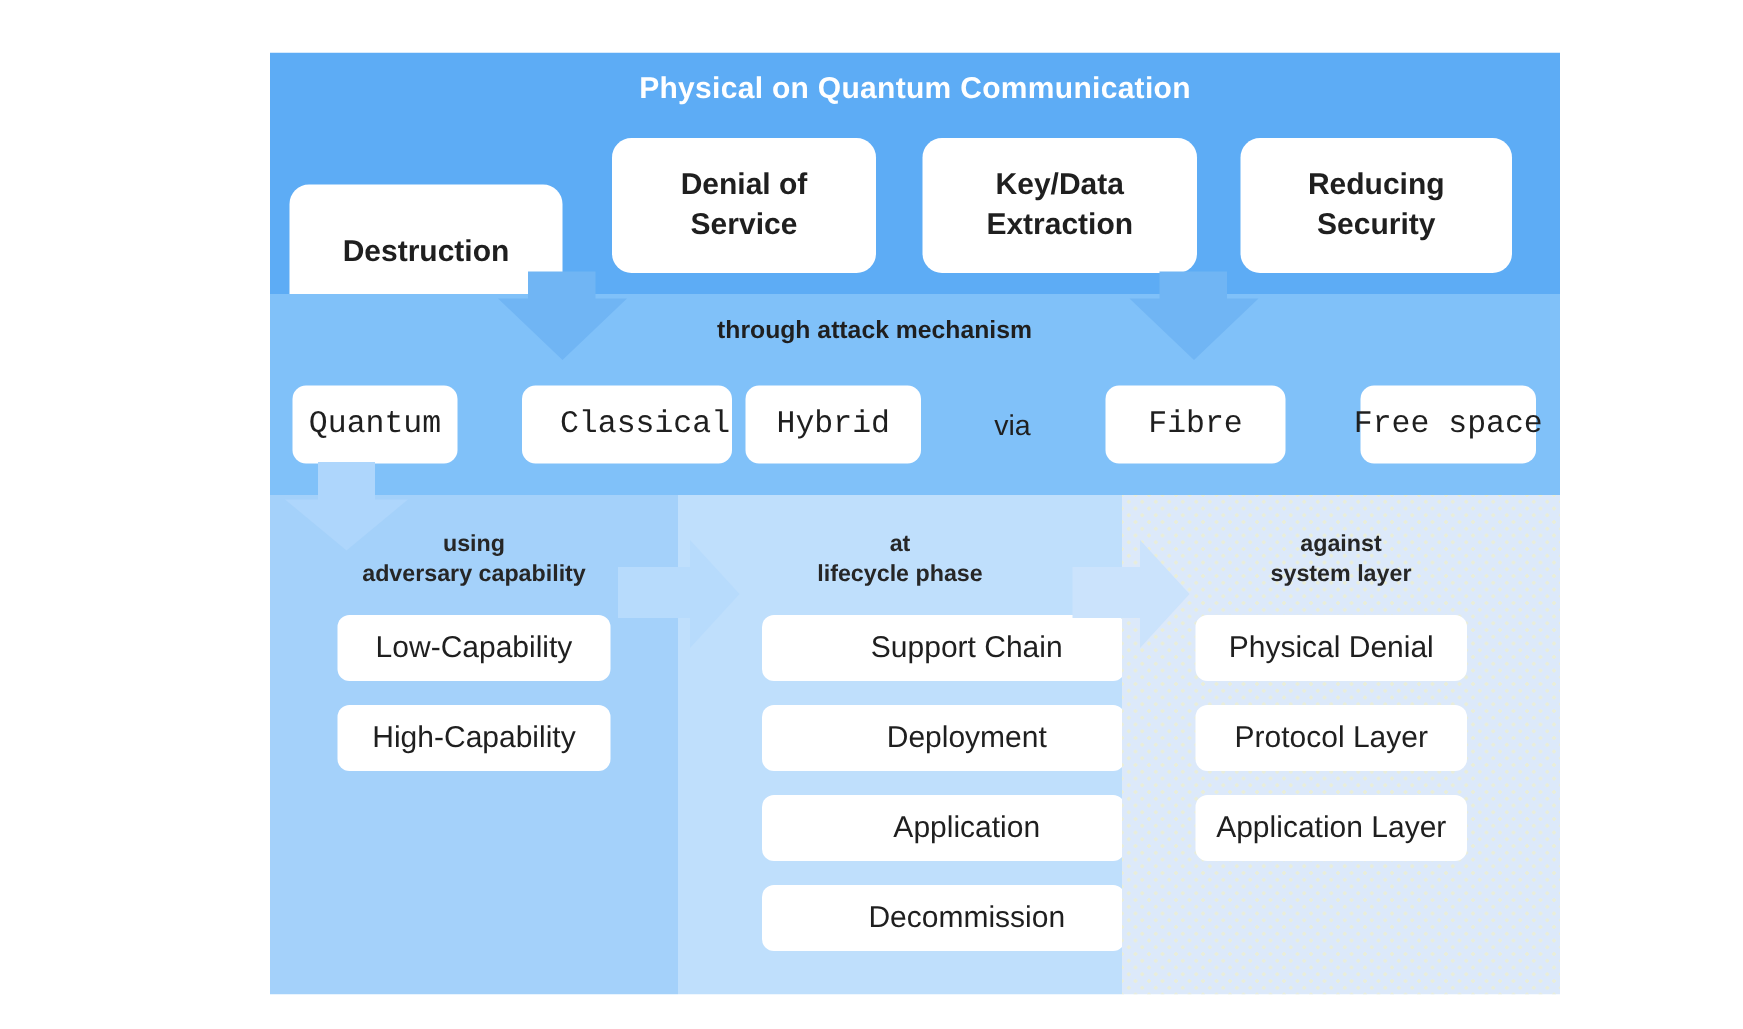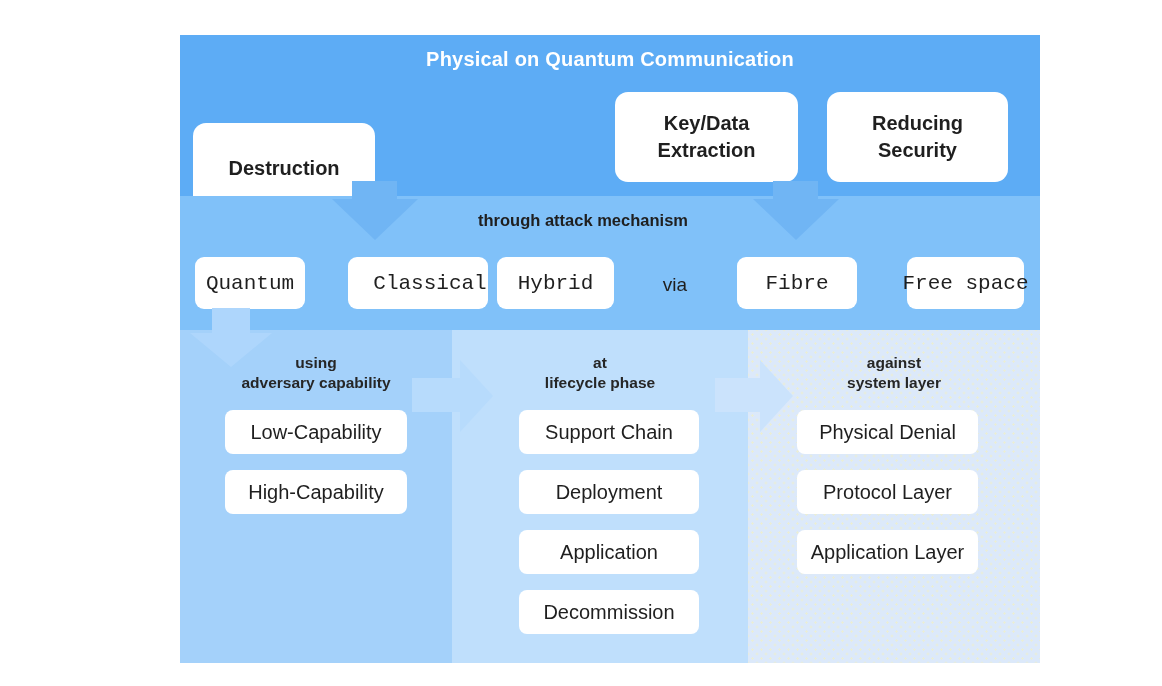--- a/index.html
+++ b/index.html
@@ -58,21 +58,21 @@
   .col-title{
     position:absolute;left:0;top:23px;width:100%;text-align:center;white-space:pre-line;
     font-size:15.5px;font-weight:bold;color:#262626;line-height:20px;
   }
   .item-box{
     position:absolute;height:44px;background:var(--box-fill);border-radius:8px;
     display:flex;align-items:center;justify-content:center;
     font-size:20px;color:var(--label-text);white-space:nowrap;
   }
   .col-1 .item-box{left:45px;width:182px;}
-  .col-2 .item-box{left:67px;width:180px;}
+  .col-2 .item-box{left:56px;width:211px;padding-left:31px;}
   .col-3 .item-box{left:49px;width:181px;}
   .row-1{top:80px;} .row-2{top:140px;} .row-3{top:200px;} .row-4{top:260px;}
   
   .shaft{position:absolute;}
   .head-down{position:absolute;width:0;height:0;border-style:solid;border-color:transparent;}
   .a1-shaft{left:172px;top:146px;width:45px;height:20px;background:var(--arrow-top);}
   .a1-head{left:152px;top:164px;border-left:43px solid transparent;border-right:43px solid transparent;border-top:41px solid var(--arrow-top);}
   .a2-shaft{left:593px;top:146px;width:45px;height:20px;background:var(--arrow-top);}
   .a2-head{left:573px;top:164px;border-left:43px solid transparent;border-right:43px solid transparent;border-top:41px solid var(--arrow-top);}
   .a3-shaft{left:32px;top:273px;width:38px;height:27px;background:var(--arrow-into-column-1);}
@@ -84,20 +84,21 @@
 </style>
 </head>
 <body>
 
 <div class="page">
   <div class="figure">
 
     <div class="band-top">
       <div class="diagram-title">Physical on Quantum Communication</div>
       <div class="goal-box goal-1">Destruction</div>
+      <div class="goal-box goal-2">Denial of Service</div>
       <div class="goal-box goal-3">Key/Data Extraction</div>
       <div class="goal-box goal-4">Reducing Security</div>
     </div>
 
     <div class="band-mid">
       <div class="mech-label">through attack mechanism</div>
       <div class="mech-box mech-1">Quantum</div>
       <div class="mech-box mech-2">Classical</div>
       <div class="mech-box mech-3">Hybrid</div>
       <div class="via-label">via</div>

